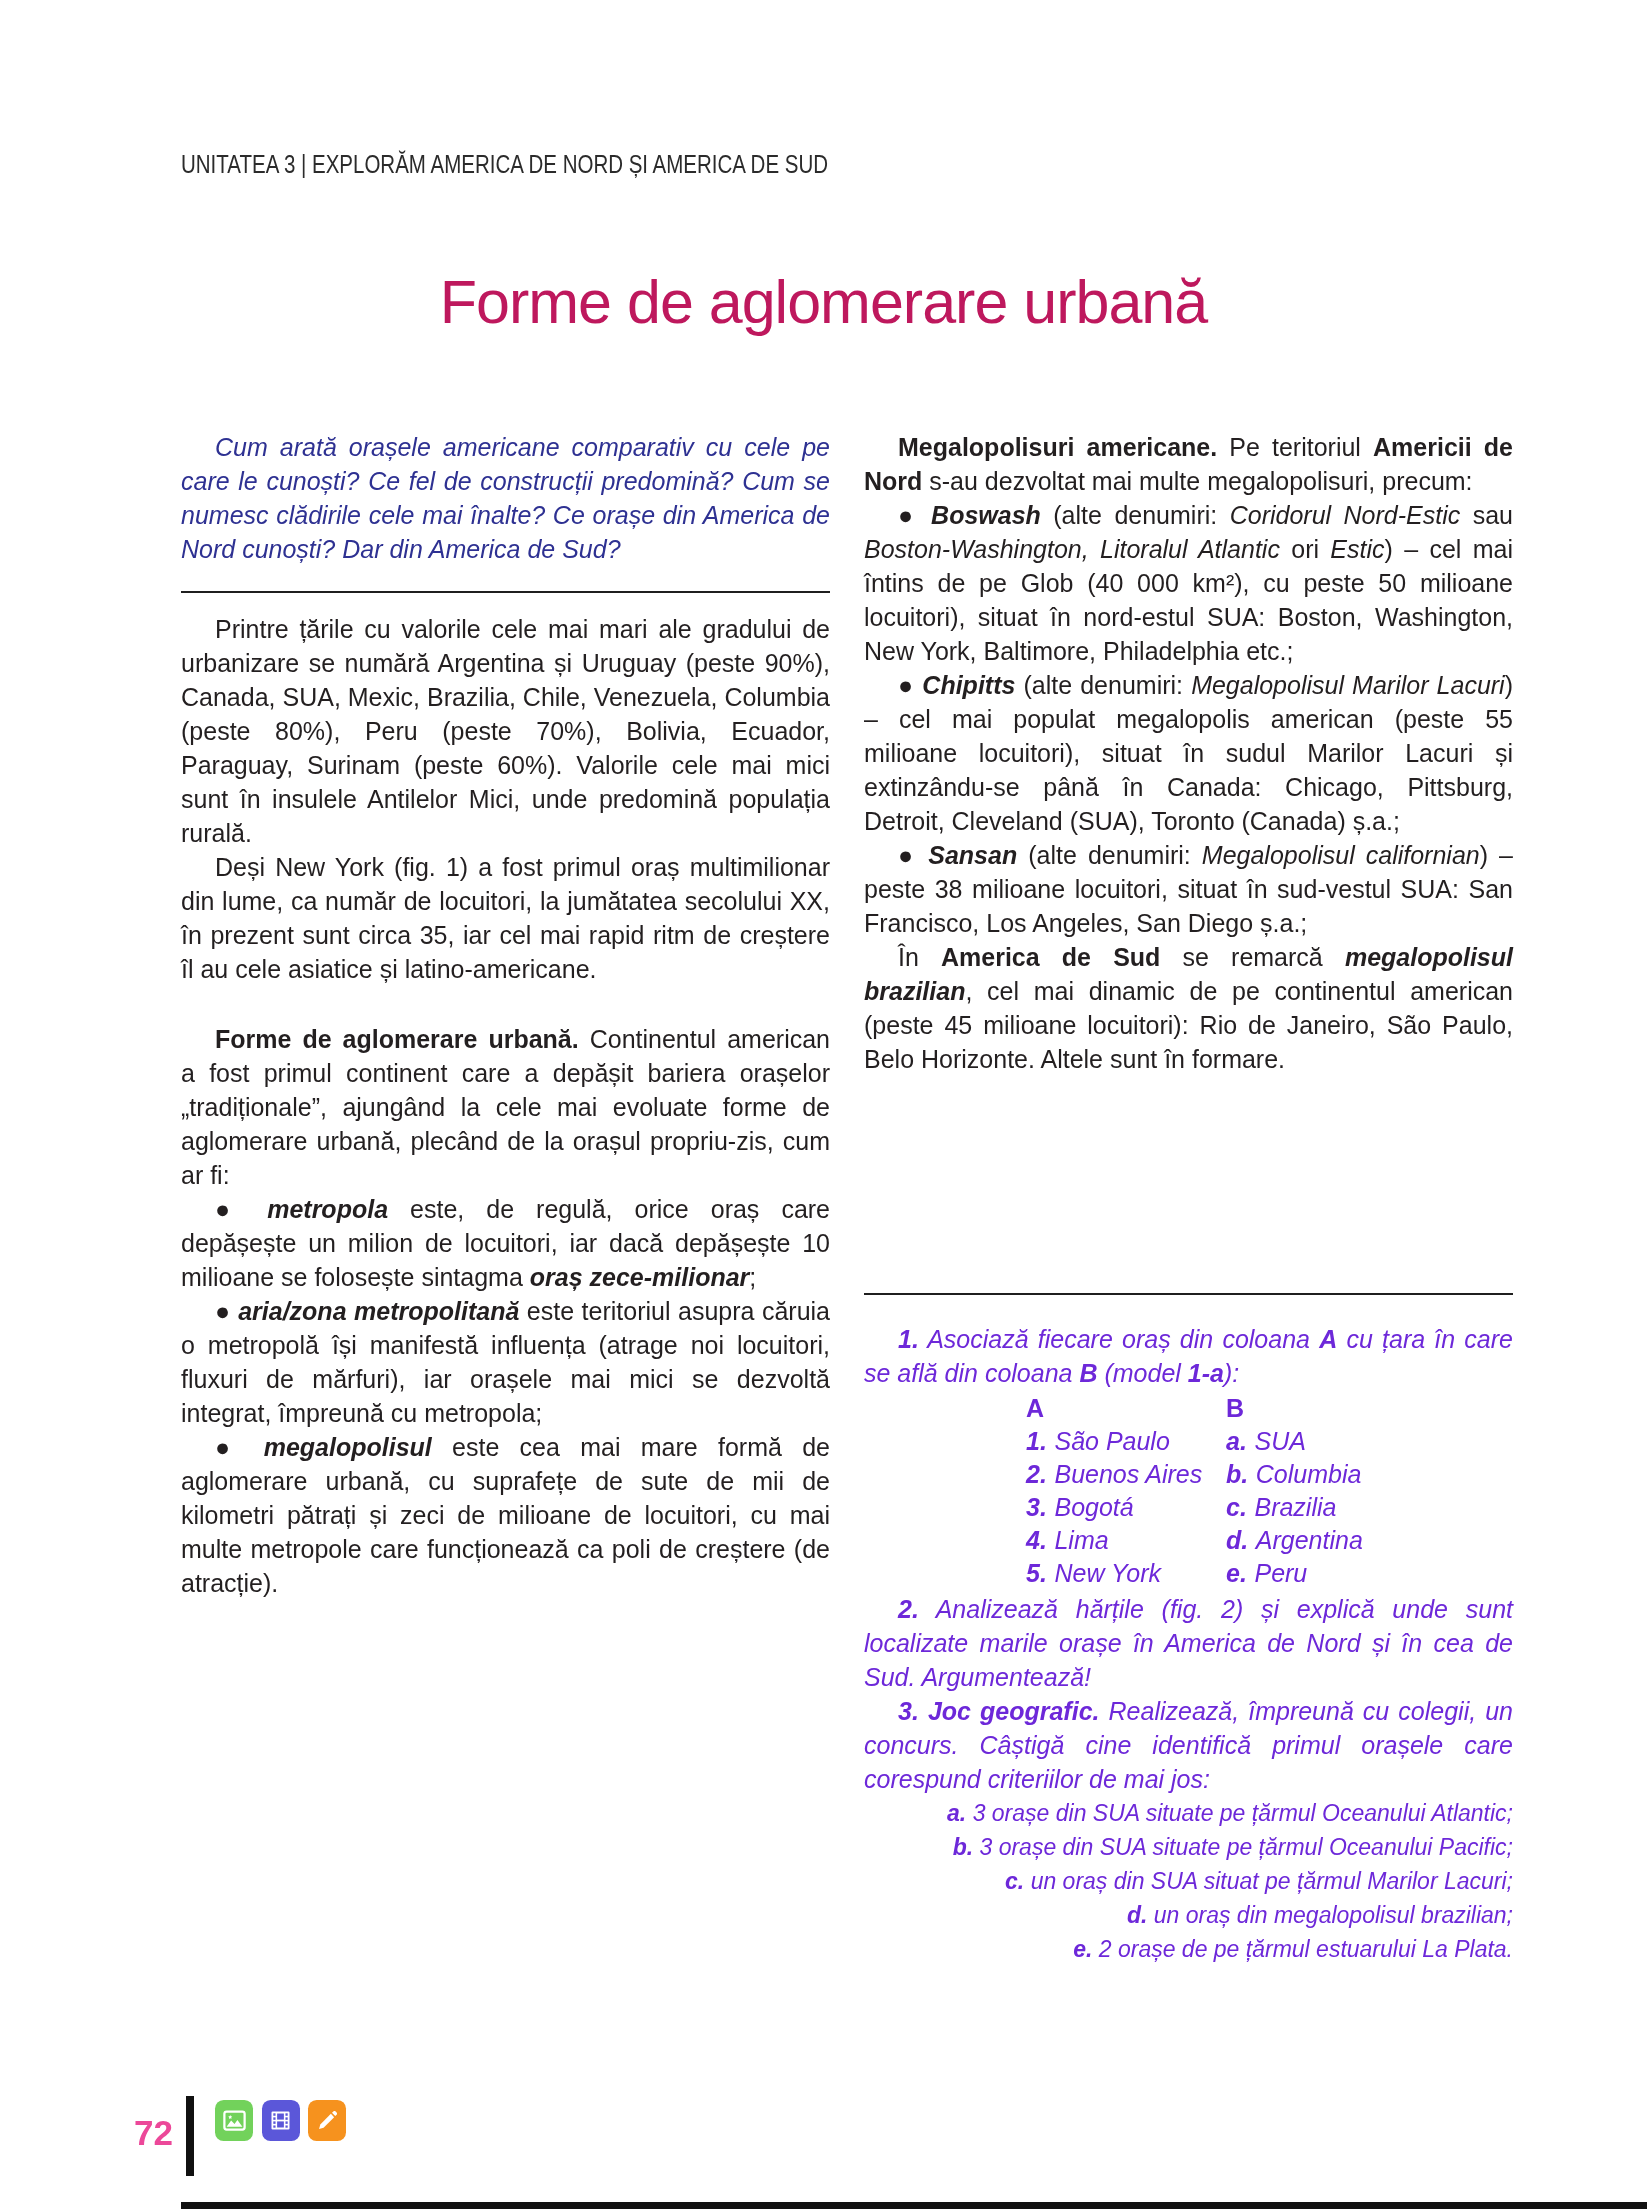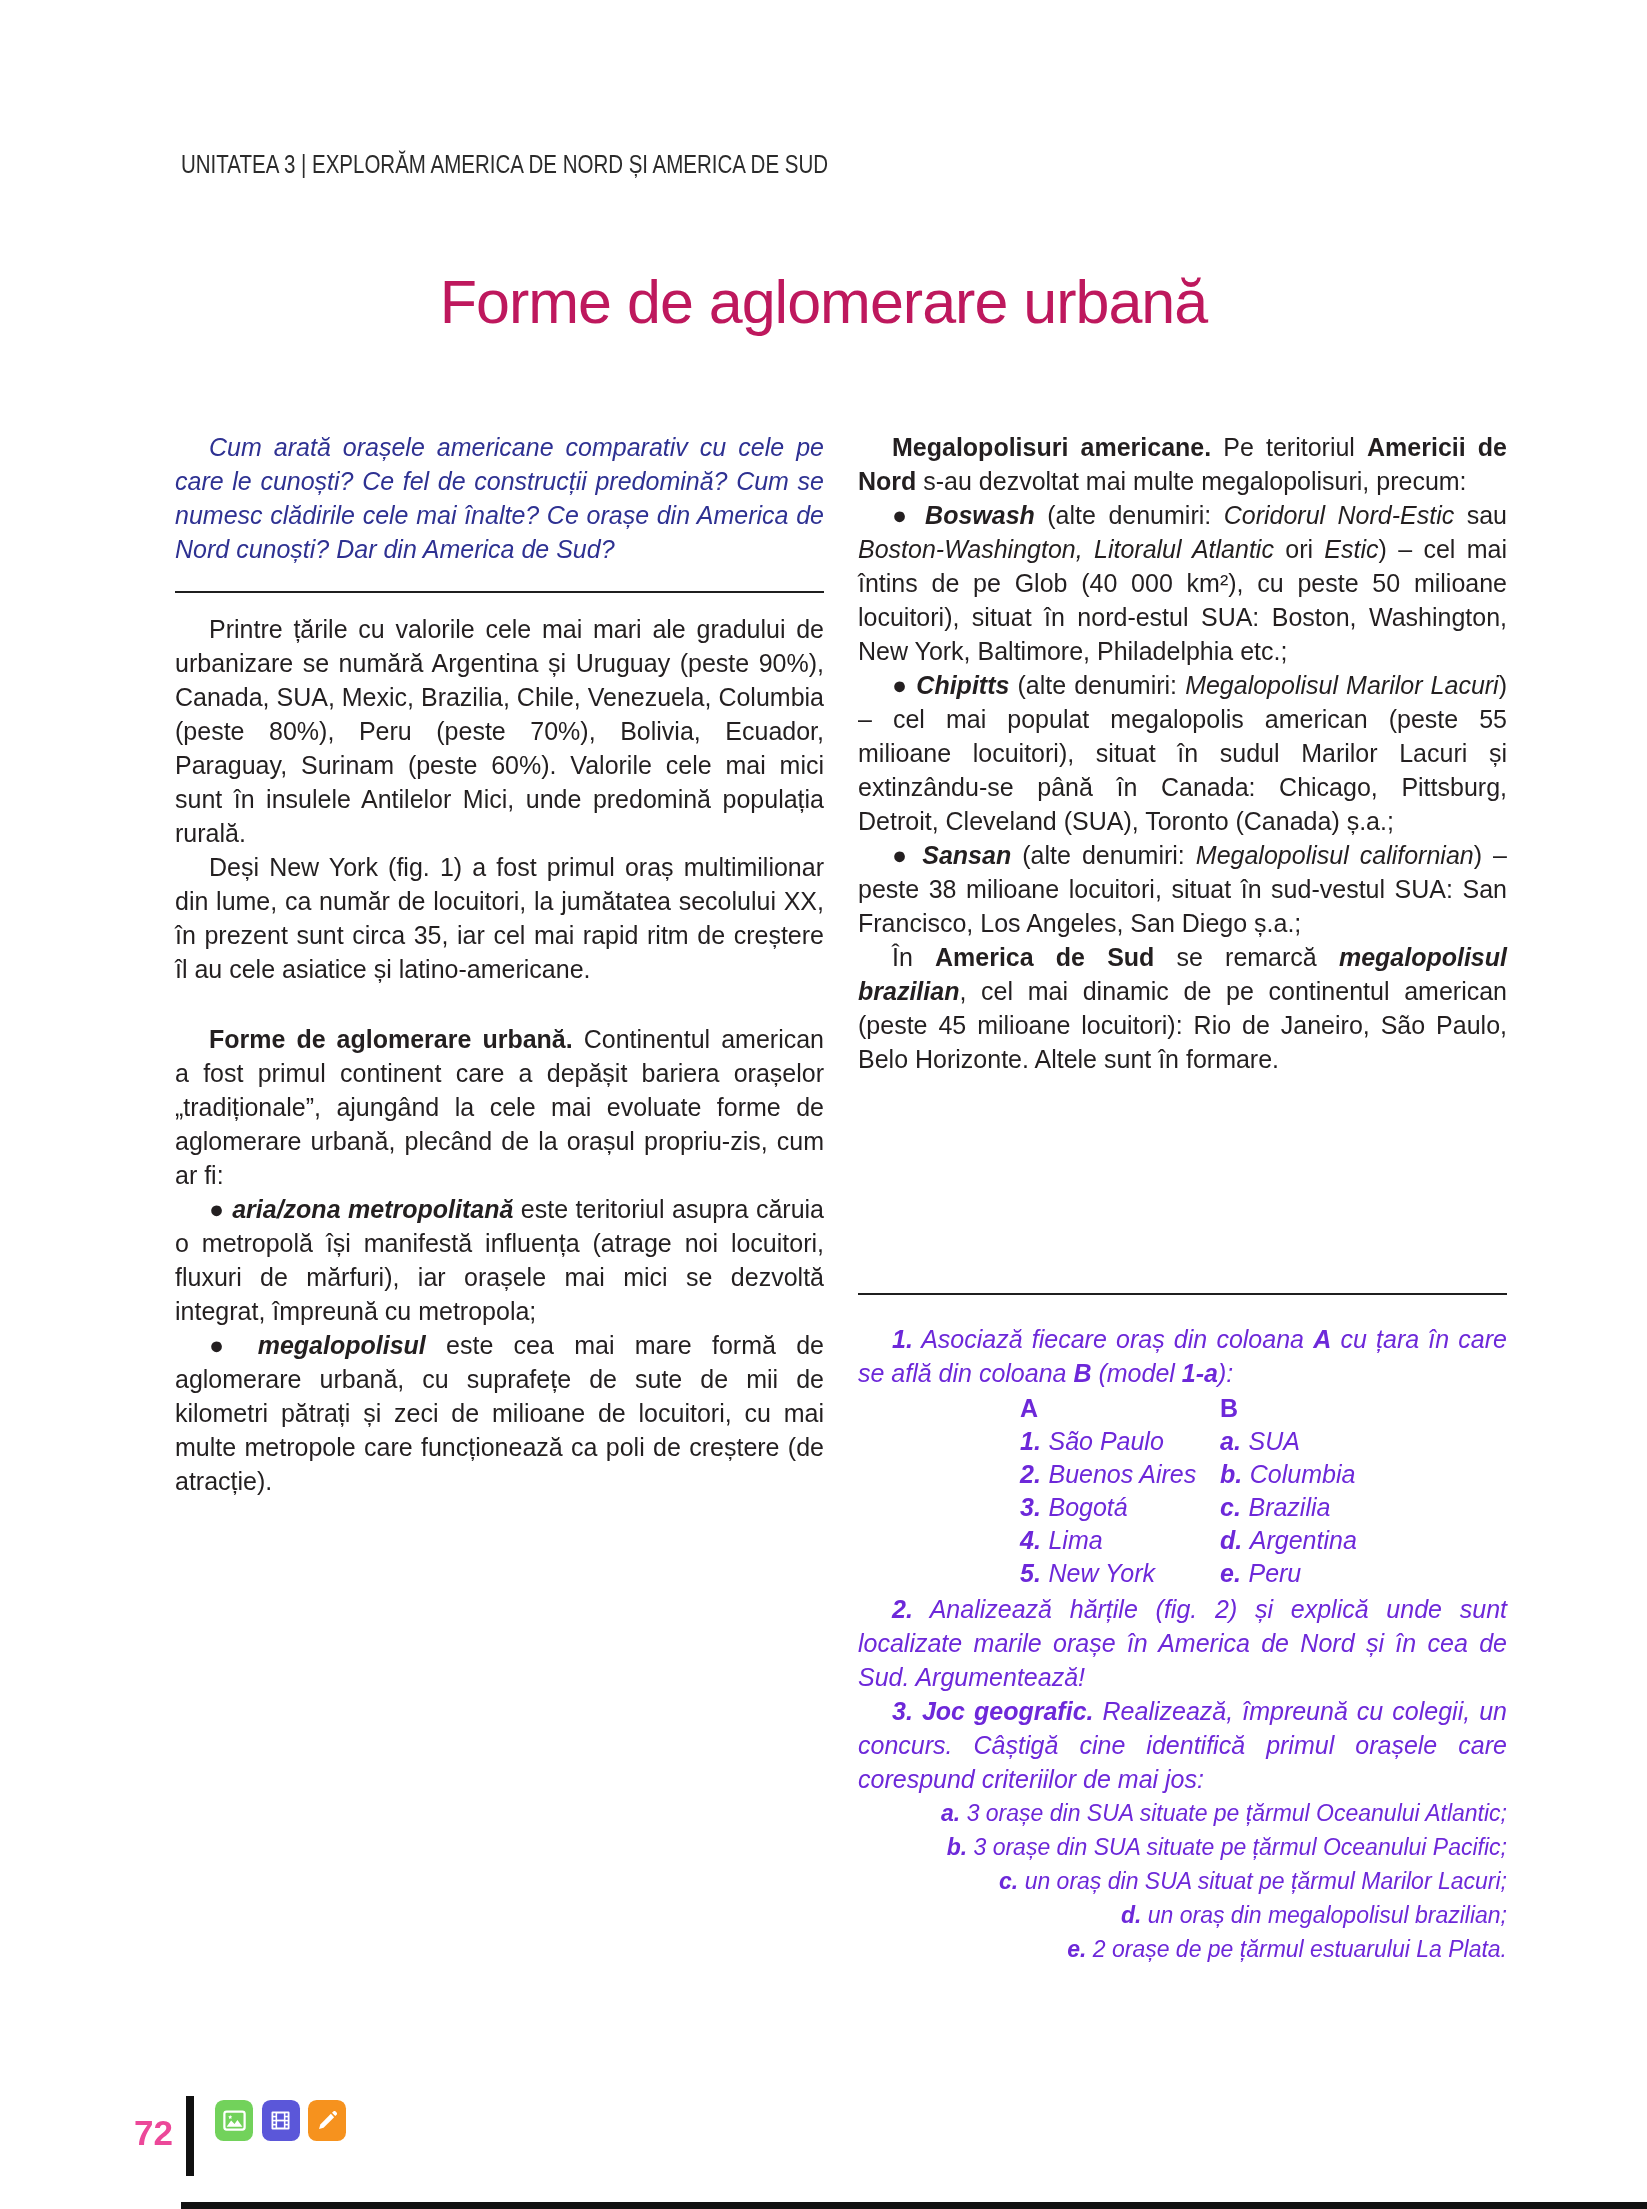--- a/index.html
+++ b/index.html
@@ -18,21 +18,21 @@
     white-space:nowrap;
   }
   
   .page-title{
     position:absolute;left:0;right:0;top:226px;text-align:center;
     font-size:61px;font-weight:normal;letter-spacing:-1px;color:#be185d;
   }
 
   
   .columns{
-    position:absolute;left:175px;top:430px;width:1332px;
+    position:absolute;left:181px;top:430px;width:1332px;
     display:flex;gap:34px;
   }
   .col{width:649px;font-size:25px;line-height:34px;text-align:justify;}
   .col p{margin:0;text-indent:34px;}
 
   .intro-blue{color:#2e3192;font-style:italic;}
   .divider{border:none;border-top:2.9px solid #1f1f1f;margin:25px 0 19px 0;width:100%;}
   .gap-top{margin-top:36px !important;}
 
   .run-n{}
@@ -83,20 +83,21 @@
   <h1 class="page-title">Forme de aglomerare urbană</h1>
 
   <div class="columns">
 
     <div class="col">
       <p class="intro-blue">Cum arată orașele americane comparativ cu cele pe care le cunoști? Ce fel de construcții predomină? Cum se numesc clădirile cele mai înalte? Ce orașe din America de Nord cunoști? Dar din America de Sud?</p>
       <hr class="divider">
       <p>Printre țările cu valorile cele mai mari ale gradului de urbanizare se numără Argentina și Uruguay (peste 90%), Canada, SUA, Mexic, Brazilia, Chile, Venezuela, Columbia (peste 80%), Peru (peste 70%), Bolivia, Ecuador, Paraguay, Surinam (peste 60%). Valorile cele mai mici sunt în insulele Antilelor Mici, unde predomină populația rurală.</p>
       <p>Deși New York (fig. 1) a fost primul oraș multimilionar din lume, ca număr de locuitori, la jumătatea secolului XX, în prezent sunt circa 35, iar cel mai rapid ritm de creștere îl au cele asiatice și latino-americane.</p>
       <p class="gap-top"><span class="run-b">Forme de aglomerare urbană. </span><span class="run-n">Continentul american a fost primul continent care a depășit bariera orașelor „tradiționale”, ajungând la cele mai evoluate forme de aglomerare urbană, plecând de la orașul propriu-zis, cum ar fi:</span></p>
+      <p><span class="run-n">● </span><span class="run-bi">metropola</span><span class="run-n"> este, de regulă, orice oraș care depășește un milion de locuitori, iar dacă depășește 10 milioane se folosește sintagma </span><span class="run-bi">oraș zece-milionar</span><span class="run-n">;</span></p>
       <p><span class="run-n">● </span><span class="run-bi">aria/zona metropolitană</span><span class="run-n"> este teritoriul asupra căruia o metropolă își manifestă influența (atrage noi locuitori, fluxuri de mărfuri), iar orașele mai mici se dezvoltă integrat, împreună cu metropola;</span></p>
       <p><span class="run-n">● </span><span class="run-bi">megalopolisul</span><span class="run-n"> este cea mai mare formă de aglomerare urbană, cu suprafețe de sute de mii de kilometri pătrați și zeci de milioane de locuitori, cu mai multe metropole care funcționează ca poli de creștere (de atracție).</span></p>
     </div>
 
     <div class="col">
       <p><span class="run-b">Megalopolisuri americane. </span><span class="run-n">Pe teritoriul </span><span class="run-b">Americii de Nord</span><span class="run-n"> s-au dezvoltat mai multe megalopolisuri, precum:</span></p>
       <p><span class="run-n">● </span><span class="run-bi">Boswash</span><span class="run-n"> (alte denumiri: </span><span class="run-i">Coridorul Nord-Estic</span><span class="run-n"> sau </span><span class="run-i">Boston-Washington, Litoralul Atlantic</span><span class="run-n"> ori </span><span class="run-i">Estic</span><span class="run-n">) – cel mai întins de pe Glob (40 000 km²), cu peste 50 milioane locuitori), situat în nord-estul SUA: Boston, Washington, New York, Baltimore, Philadelphia etc.;</span></p>
       <p><span class="run-n">● </span><span class="run-bi">Chipitts</span><span class="run-n"> (alte denumiri: </span><span class="run-i">Megalopolisul Marilor Lacuri</span><span class="run-n">) – cel mai populat megalopolis american (peste 55 milioane locuitori), situat în sudul Marilor Lacuri și extinzându-se până în Canada: Chicago, Pittsburg, Detroit, Cleveland (SUA), Toronto (Canada) ș.a.;</span></p>
       <p><span class="run-n">● </span><span class="run-bi">Sansan</span><span class="run-n"> (alte denumiri: </span><span class="run-i">Megalopolisul californian</span><span class="run-n">) – peste 38 milioane locuitori, situat în sud-vestul SUA: San Francisco, Los Angeles, San Diego ș.a.;</span></p>
       <p><span class="run-n">În </span><span class="run-b">America de Sud</span><span class="run-n"> se remarcă </span><span class="run-bi">megalopolisul brazilian</span><span class="run-n">, cel mai dinamic de pe continentul american (peste 45 milioane locuitori): Rio de Janeiro, São Paulo, Belo Horizonte. Altele sunt în formare.</span></p>

